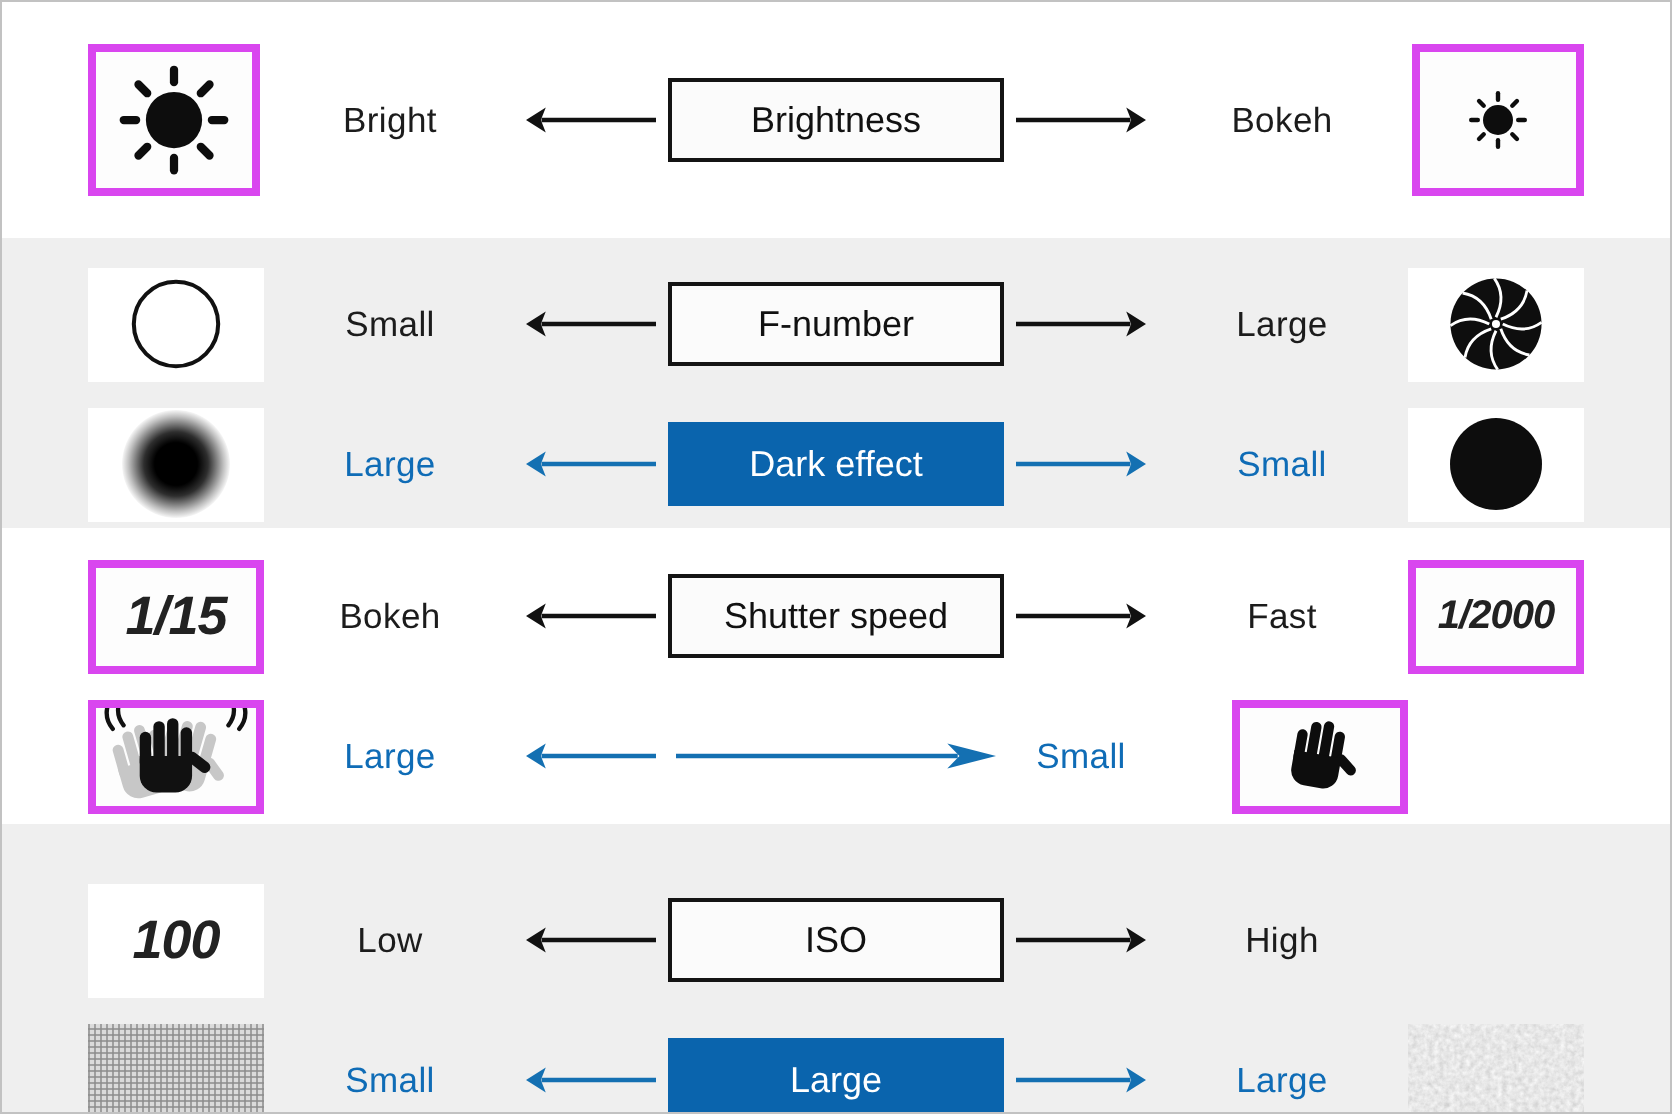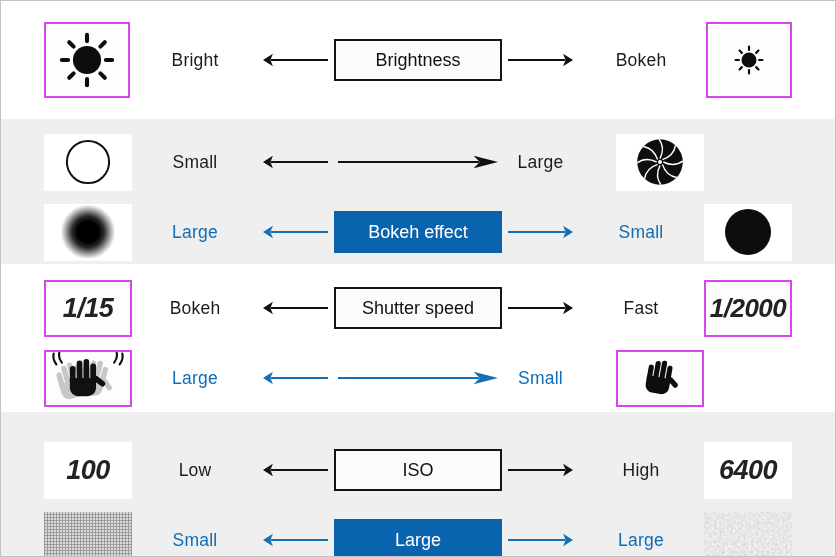--- a/index.html
+++ b/index.html
@@ -20,28 +20,28 @@
     display:grid;width:100%;
     grid-template-columns:88px 126px 1fr 170px 1fr 126px 88px;
     align-items:center;
   }
   .band1 .line{height:92px;}
   .card{
     width:88px;height:57px;background:#ffffff;
     display:flex;align-items:center;justify-content:center;
     justify-self:start;box-sizing:border-box;overflow:hidden;
   }
-  .band-white .card{border:2px solid #d946ef;background:#fdfdfd;}
+  .band-white .card{border:4px solid #d946ef;background:#fdfdfd;}
   .band1 .card{height:76px;width:86px;}
   .card.right{justify-self:end;}
   .num{
     font-style:italic;font-weight:bold;font-size:27px;color:#222;
     letter-spacing:-0.5px;
   }
-  .num.sm{font-size:26px;}
+  .num.sm{font-size:20px;}
   .lbl{
     text-align:center;font-size:17.5px;color:#1c1c1c;letter-spacing:0.2px;
   }
   .blue .lbl{color:#0f6cb6;}
   .arr{padding:0 5px;color:#111;}
   .blue .arr{color:#1470b2;}
   .arr svg{display:block;width:100%;height:14px;}
   .box{
     width:168px;height:42px;justify-self:center;box-sizing:border-box;
     display:flex;align-items:center;justify-content:center;
@@ -146,20 +146,21 @@
         <svg class="icon" width="54" height="54" viewBox="0 0 64 64">
           <circle cx="32" cy="32" r="25" fill="none" stroke="#111" stroke-width="2.4"></circle>
         </svg>
       </div>
       <div class="lbl">Small</div>
       <div class="arr">
         <svg viewBox="0 0 92 14" preserveAspectRatio="none">
             <use href="#arrow-left-g"></use>
           </svg>
       </div>
+      <div class="box">F-number</div>
       <div class="arr">
         <svg viewBox="0 0 92 14" preserveAspectRatio="none">
             <use href="#arrow-right-g"></use>
           </svg>
       </div>
       <div class="lbl">Large</div>
       <div class="card right">
         <svg class="icon" width="54" height="54" viewBox="0 0 64 64">
           <circle cx="32" cy="32" r="27" fill="#0e0e0e"></circle>
           <g stroke="#fff" stroke-width="1.7" fill="none">
@@ -179,21 +180,21 @@
     <div class="line blue">
       <div class="card">
         <div class="bokeh-blur"></div>
       </div>
       <div class="lbl">Large</div>
       <div class="arr">
         <svg viewBox="0 0 92 14" preserveAspectRatio="none">
             <use href="#arrow-left-g"></use>
           </svg>
       </div>
-      <div class="box">Bokeh effect</div>
+      <div class="box">Dark effect</div>
       <div class="arr">
         <svg viewBox="0 0 92 14" preserveAspectRatio="none">
             <use href="#arrow-right-g"></use>
           </svg>
       </div>
       <div class="lbl">Small</div>
       <div class="card right">
         <div class="bokeh-dot"></div>
       </div>
     </div>
@@ -260,21 +261,20 @@
             <use href="#arrow-left-g"></use>
           </svg>
       </div>
       <div class="box">ISO</div>
       <div class="arr">
         <svg viewBox="0 0 92 14" preserveAspectRatio="none">
             <use href="#arrow-right-g"></use>
           </svg>
       </div>
       <div class="lbl">High</div>
-      <div class="card right num">6400</div>
     </div>
     <div class="line blue">
       <div class="card">
         <div class="tex-fine"></div>
       </div>
       <div class="lbl">Small</div>
       <div class="arr">
         <svg viewBox="0 0 92 14" preserveAspectRatio="none">
             <use href="#arrow-left-g"></use>
           </svg>

